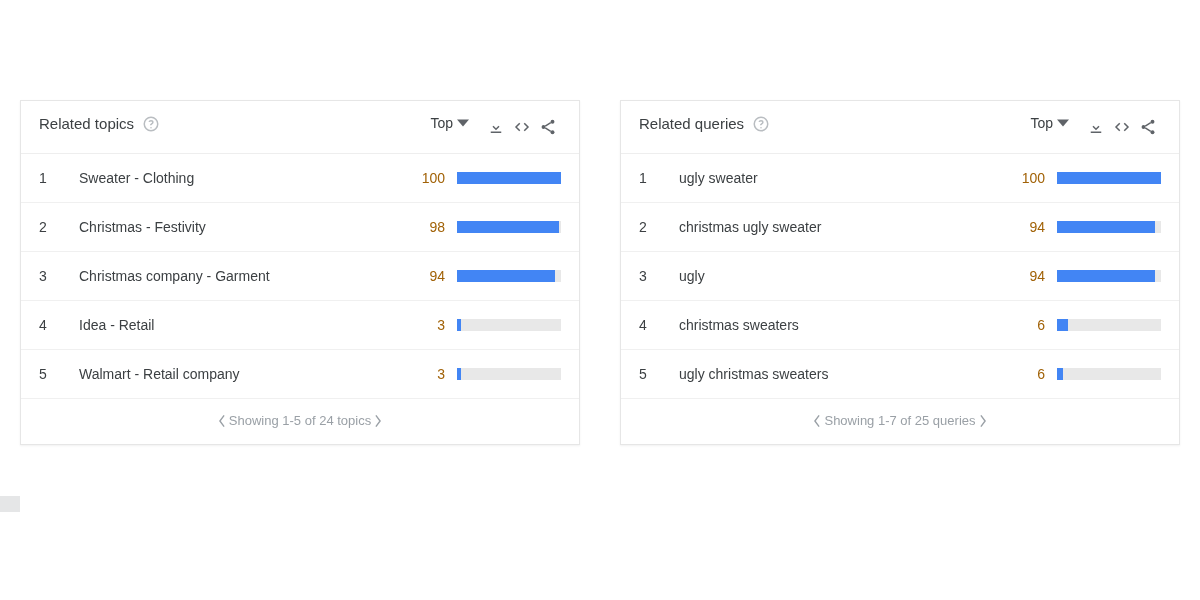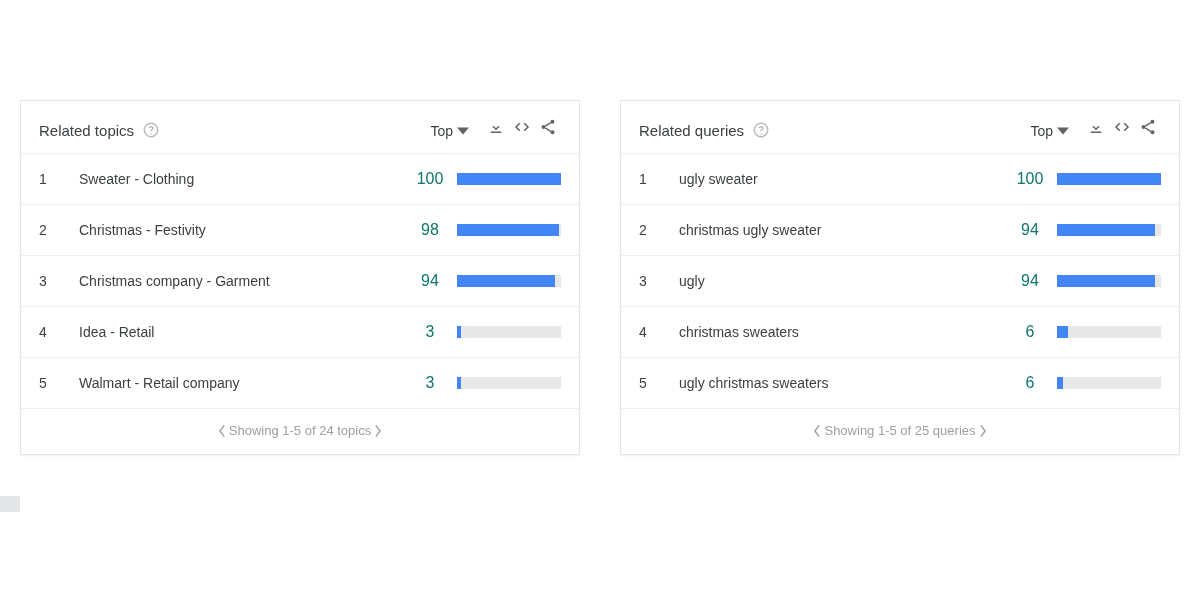--- a/index.html
+++ b/index.html
@@ -23,21 +23,21 @@
     flex: 1;
     background: #fff;
     border: 1px solid #e6e6e6;
     box-shadow: 0 1px 2px rgba(0,0,0,0.06);
     display: flex;
     flex-direction: column;
     min-width: 0;
   }
   .card-header {
     display: flex;
-    align-items: flex-end;
+    align-items: flex-start;
     padding: 14px 18px;
     border-bottom: 1px solid #eeeeee;
   }
   .title {
     font-size: 15px;
     color: #3c4043;
   }
   .help {
     margin-left: 8px;
     color: #b9bdc1;
@@ -72,21 +72,21 @@
     display: flex;
     align-items: center;
     padding: 16px 18px;
     border-bottom: 1px solid #f0f0f0;
     font-size: 14px;
     color: #3c4043;
   }
   .row:last-child { border-bottom: none; }
   .rank { width: 18px; color: #3c4043; }
   .label { margin-left: 22px; flex: 1; white-space: nowrap; overflow: hidden; text-overflow: ellipsis; }
-  .value { color: #0f766e; font-size: 16px; margin-right: 12px; min-width: 30px; text-align: center; }
+  .value { color: #a16207; font-size: 14px; margin-right: 12px; min-width: 30px; text-align: right; }
   .bar-track {
     width: 104px;
     height: 12px;
     background: #e8e8e8;
     position: relative;
     overflow: hidden;
   }
   .bar-fill {
     position: absolute;
     left: 0; top: 0; bottom: 0;
@@ -300,21 +300,21 @@
             <span class="bar-fill" style="width:6%"></span>
           </span>
       </div>
     </div>
     <div class="card-footer">
       <span class="nav-btn">
         <svg viewBox="0 0 12 20" fill="none" stroke="currentColor" stroke-width="2">
             <path d="M9 2 3 10l6 8"></path>
           </svg>
       </span>
-      <span>Showing 1-5 of 25 queries</span>
+      <span>Showing 1-7 of 25 queries</span>
       <span class="nav-btn">
         <svg viewBox="0 0 12 20" fill="none" stroke="currentColor" stroke-width="2">
             <path d="M3 2l6 8-6 8"></path>
           </svg>
       </span>
     </div>
   </div>
 
 </div>
 

